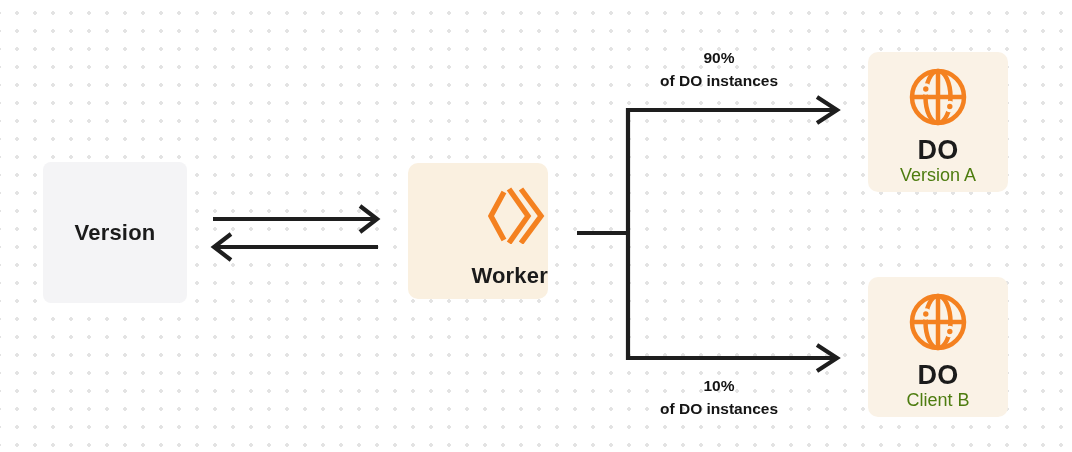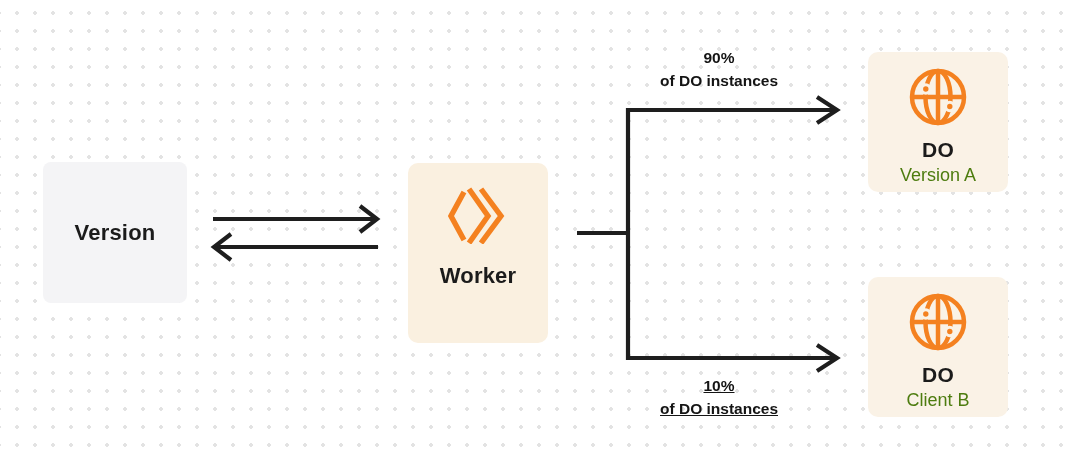--- a/index.html
+++ b/index.html
@@ -39,65 +39,66 @@
     justify-content: center;
   }
   .client .label {
     font-size: 22px;
     font-weight: bold;
     letter-spacing: .2px;
   }
 
   .worker {
     left: 408px; top: 163px;
-    width: 140px; height: 180px;
+    width: 140px; height: 136px;
     background: #faf0e0;
     border-radius: 10px;
     padding-top: 23px;
+    align-items: flex-end;
   }
   .worker .label {
     margin-top: 19px;
     font-size: 22px;
     font-weight: bold;
     letter-spacing: .2px;
   }
 
   .do {
     width: 140px; height: 140px;
     background: #faf2e6;
     border-radius: 10px;
     padding-top: 13px;
   }
   .do-a { left: 868px; top: 52px; }
   .do-b { left: 868px; top: 277px; }
   .do .title {
     margin-top: 8px;
     line-height: 26px;
-    font-size: 21px;
+    font-size: 27px;
     font-weight: bold;
     letter-spacing: .2px;
   }
   .do .subtitle {
     margin-top: 1px;
     line-height: 22px;
     font-size: 18px;
     color: #4d7c0f;
   }
 
   .edge-label {
     position: absolute;
     width: 220px;
     text-align: center;
     font-size: 15.5px;
     font-weight: 600;
     line-height: 23px;
     color: #141414;
   }
   .edge-label-top { left: 609px; top: 46px; }
-  .edge-label-bottom { left: 609px; top: 374px; text-decoration: underline; }
+  .edge-label-bottom { left: 609px; top: 374px; }
 </style>
 </head>
 <body>
 
 <div class="canvas">
 
   <svg class="connectors" viewBox="0 0 1072 452" xmlns="http://www.w3.org/2000/svg">
     <g fill="none" stroke-width="4.2" stroke-linecap="butt" stroke-linejoin="miter" stroke="#1E1E1E">
 
       <path d="M213,219 L375,219"></path>

